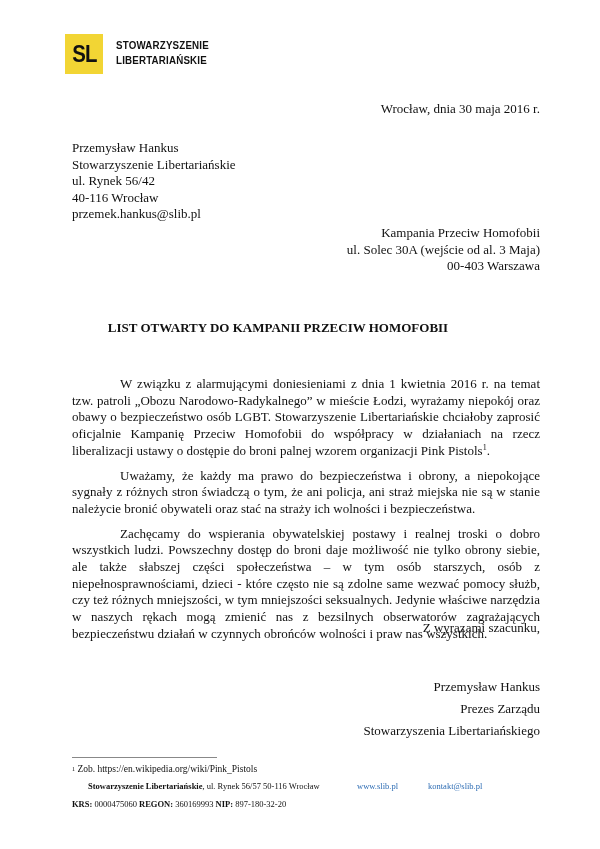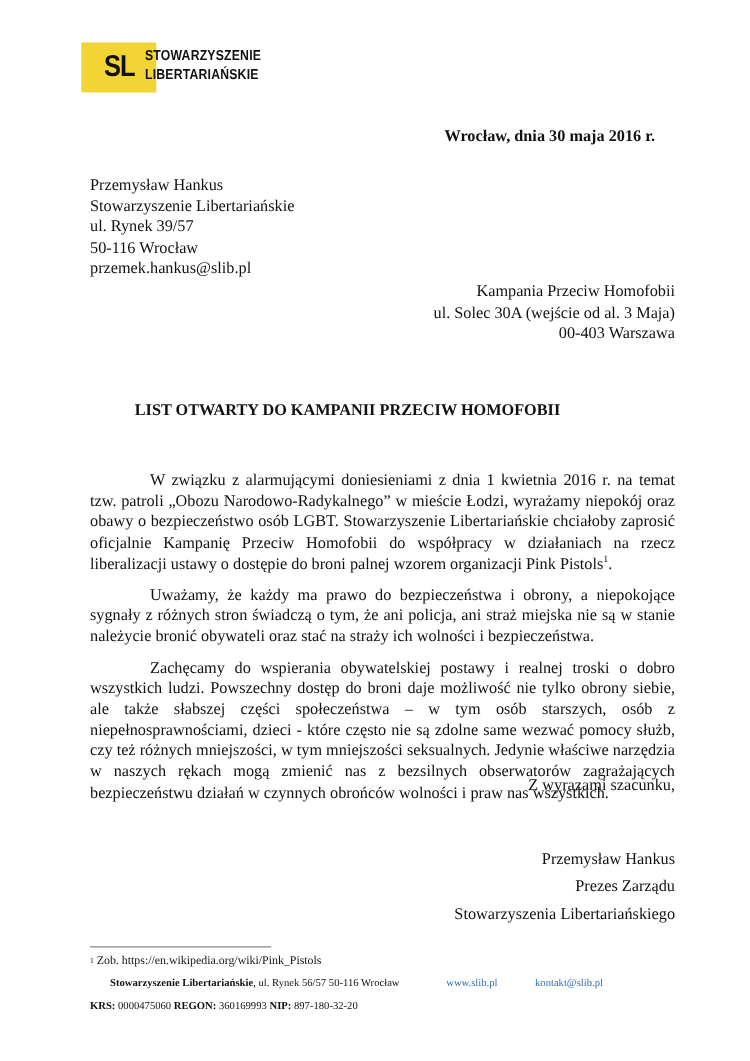--- a/index.html
+++ b/index.html
@@ -1,27 +1,27 @@
 <!DOCTYPE html>
 <html><head>
 <meta charset="utf-8">
 <style>
   html, body { margin: 0; padding: 0; background: #ffffff; }
   body { width: 600px; height: 849px; position: relative; overflow: hidden;
          font-family: "Liberation Serif", serif; color: #111; }
   .abs { position: absolute; }
-  .logo-box { left: 65px; top: 34px; width: 60px; height: 40px; background: #f2d534;
+  .logo-box { left: 65px; top: 34px; width: 38px; height: 40px; background: #f2d534;
               display: flex; align-items: center; justify-content: center; }
   .logo-box span { font-family: "Liberation Sans", sans-serif; font-weight: bold; font-size: 24px;
                    color: #111; letter-spacing: -1px; transform: scaleX(0.85); display: inline-block; }
   .logo-text { left: 116px; top: 38px; font-family: "Liberation Sans", sans-serif; font-weight: bold;
                font-size: 11.5px; line-height: 15px; color: #111; transform: scaleX(0.85); transform-origin: left top; letter-spacing: 0.2px; }
   .t { font-size: 13px; line-height: 16.5px; white-space: nowrap; }
   .right { text-align: right; }
-  .date { right: 76px; top: 101px; font-weight: bold; }
+  .date { right: 60px; top: 101px; }
   .sender { left: 72px; top: 140px; }
   .recipient { right: 60px; top: 225px; }
   .title { left: 0; width: 556px; text-align: center; top: 320px; font-weight: bold; font-size: 13px; }
   .body { left: 72px; width: 468px; top: 376px; font-size: 13px; line-height: 16.7px; text-align: justify; }
   .body p { margin: 0 0 8px 0; text-indent: 48px; }
   .body p sup { font-size: 8px; line-height: 0; }
   .closing { right: 60px; top: 620px; }
   .sig { right: 60px; top: 676px; line-height: 22px; }
   .fn-line { left: 72px; top: 757px; width: 145px; height: 1px; background: #888; }
   .footnote { left: 72px; top: 763px; font-size: 9.5px; line-height: 12px; }
@@ -42,22 +42,22 @@
 <div class="abs logo-text">
   <div>STOWARZYSZENIE</div>
   <div>LIBERTARIAŃSKIE</div>
 </div>
 
 <div class="abs t date">Wrocław, dnia 30 maja 2016 r.</div>
 
 <div class="abs t sender">
   <div>Przemysław Hankus</div>
   <div>Stowarzyszenie Libertariańskie</div>
-  <div>ul. Rynek 39/57</div>
-  <div>50-116 Wrocław</div>
+  <div>ul. Rynek 56/42</div>
+  <div>40-116 Wrocław</div>
   <div>przemek.hankus@slib.pl</div>
 </div>
 
 <div class="abs t right recipient">
   <div>Kampania Przeciw Homofobii</div>
   <div>ul. Solec 30A (wejście od al. 3 Maja)</div>
   <div>00-403 Warszawa</div>
 </div>
 
 <div class="abs title">LIST OTWARTY DO KAMPANII PRZECIW HOMOFOBII</div>

